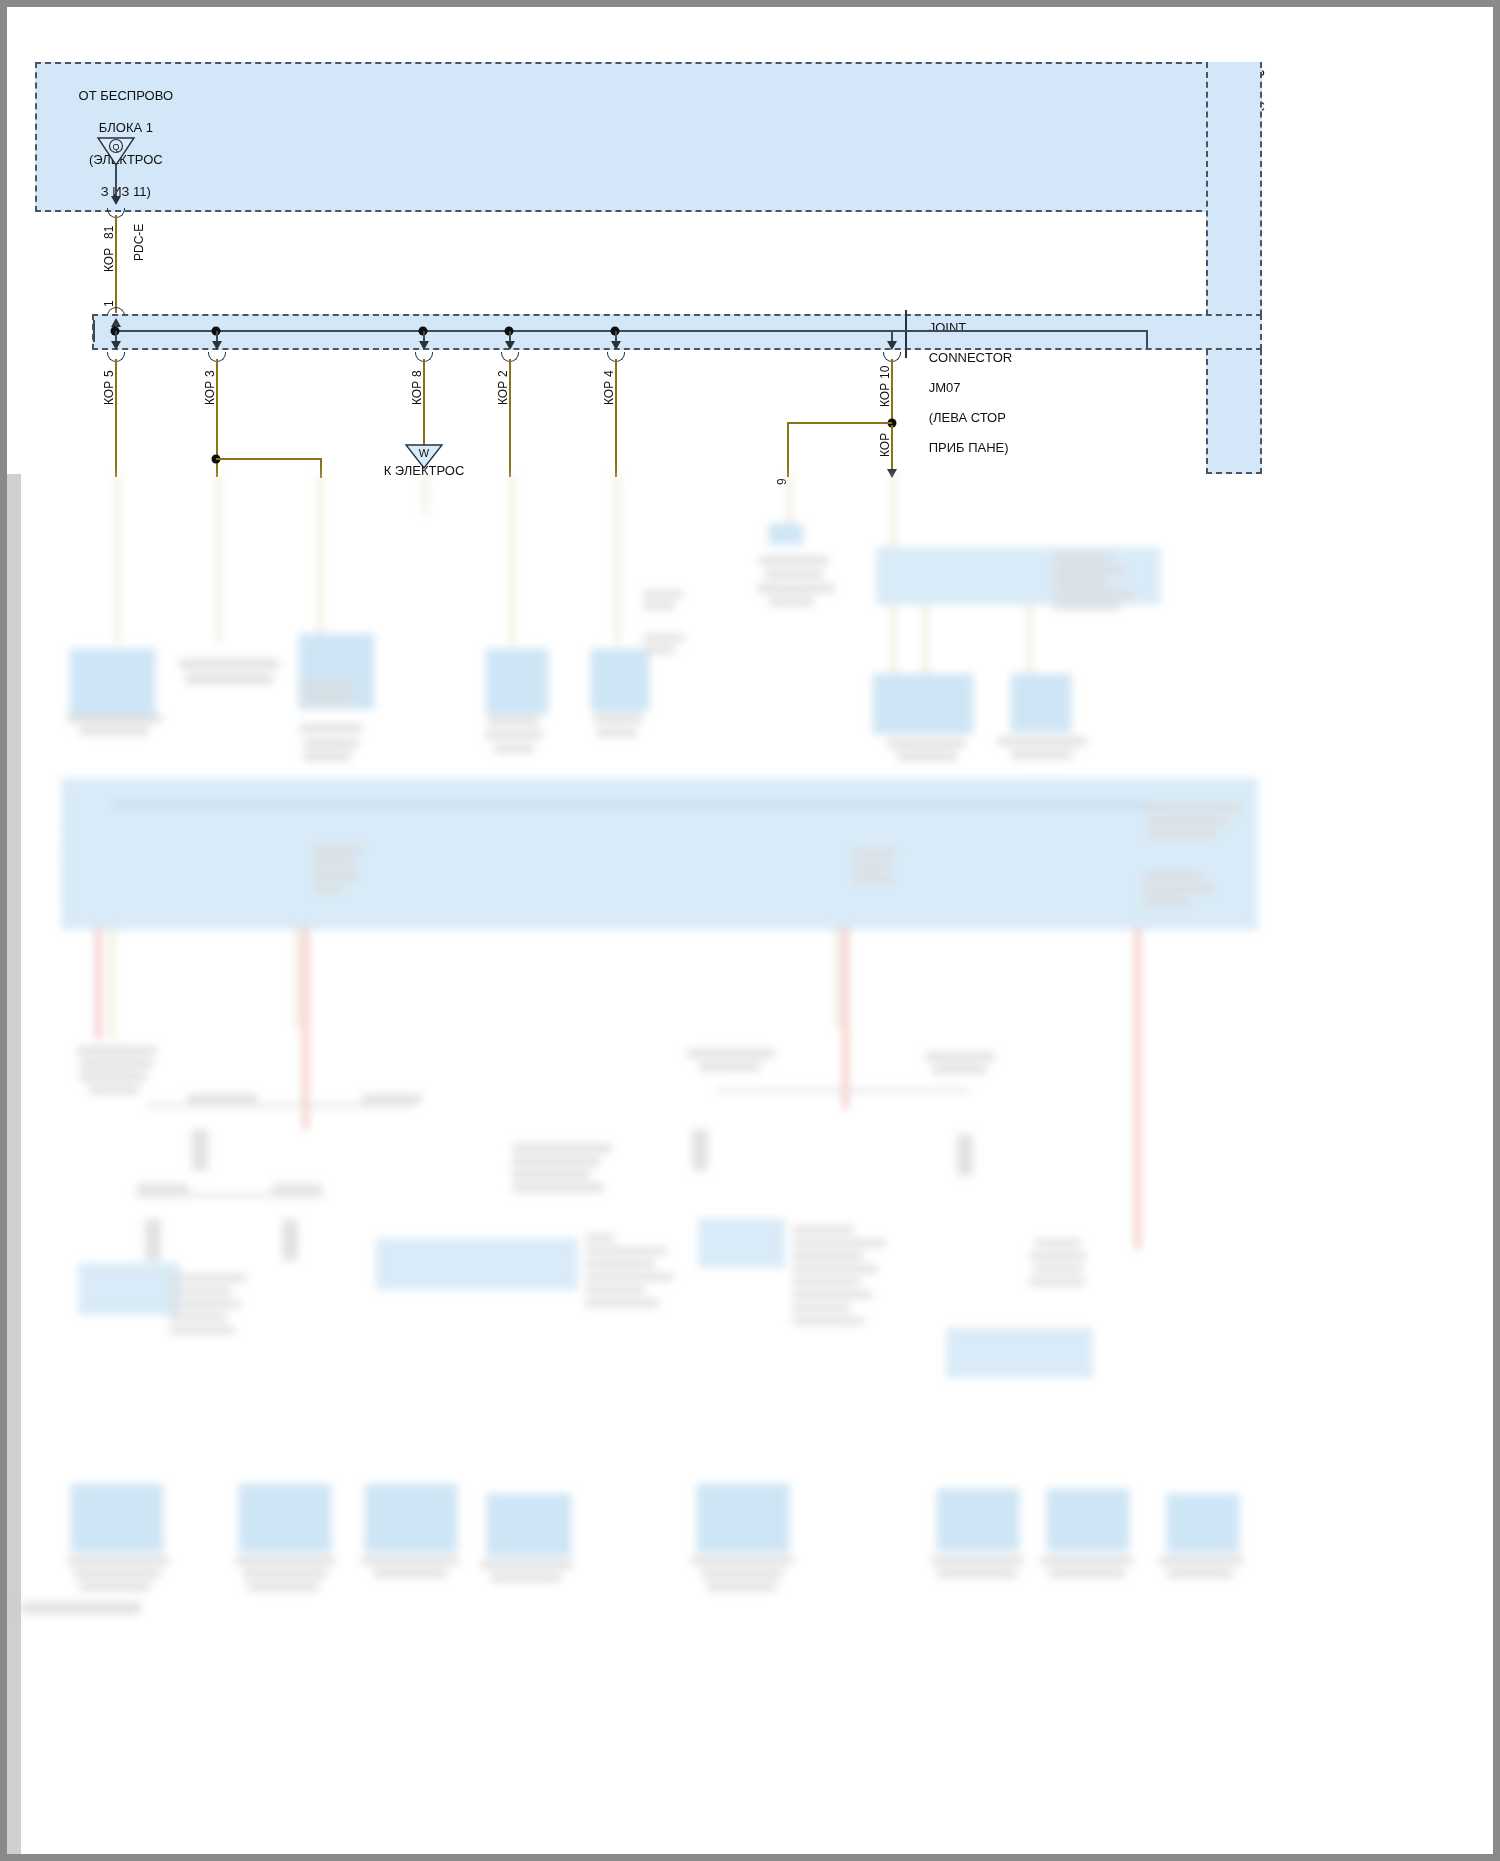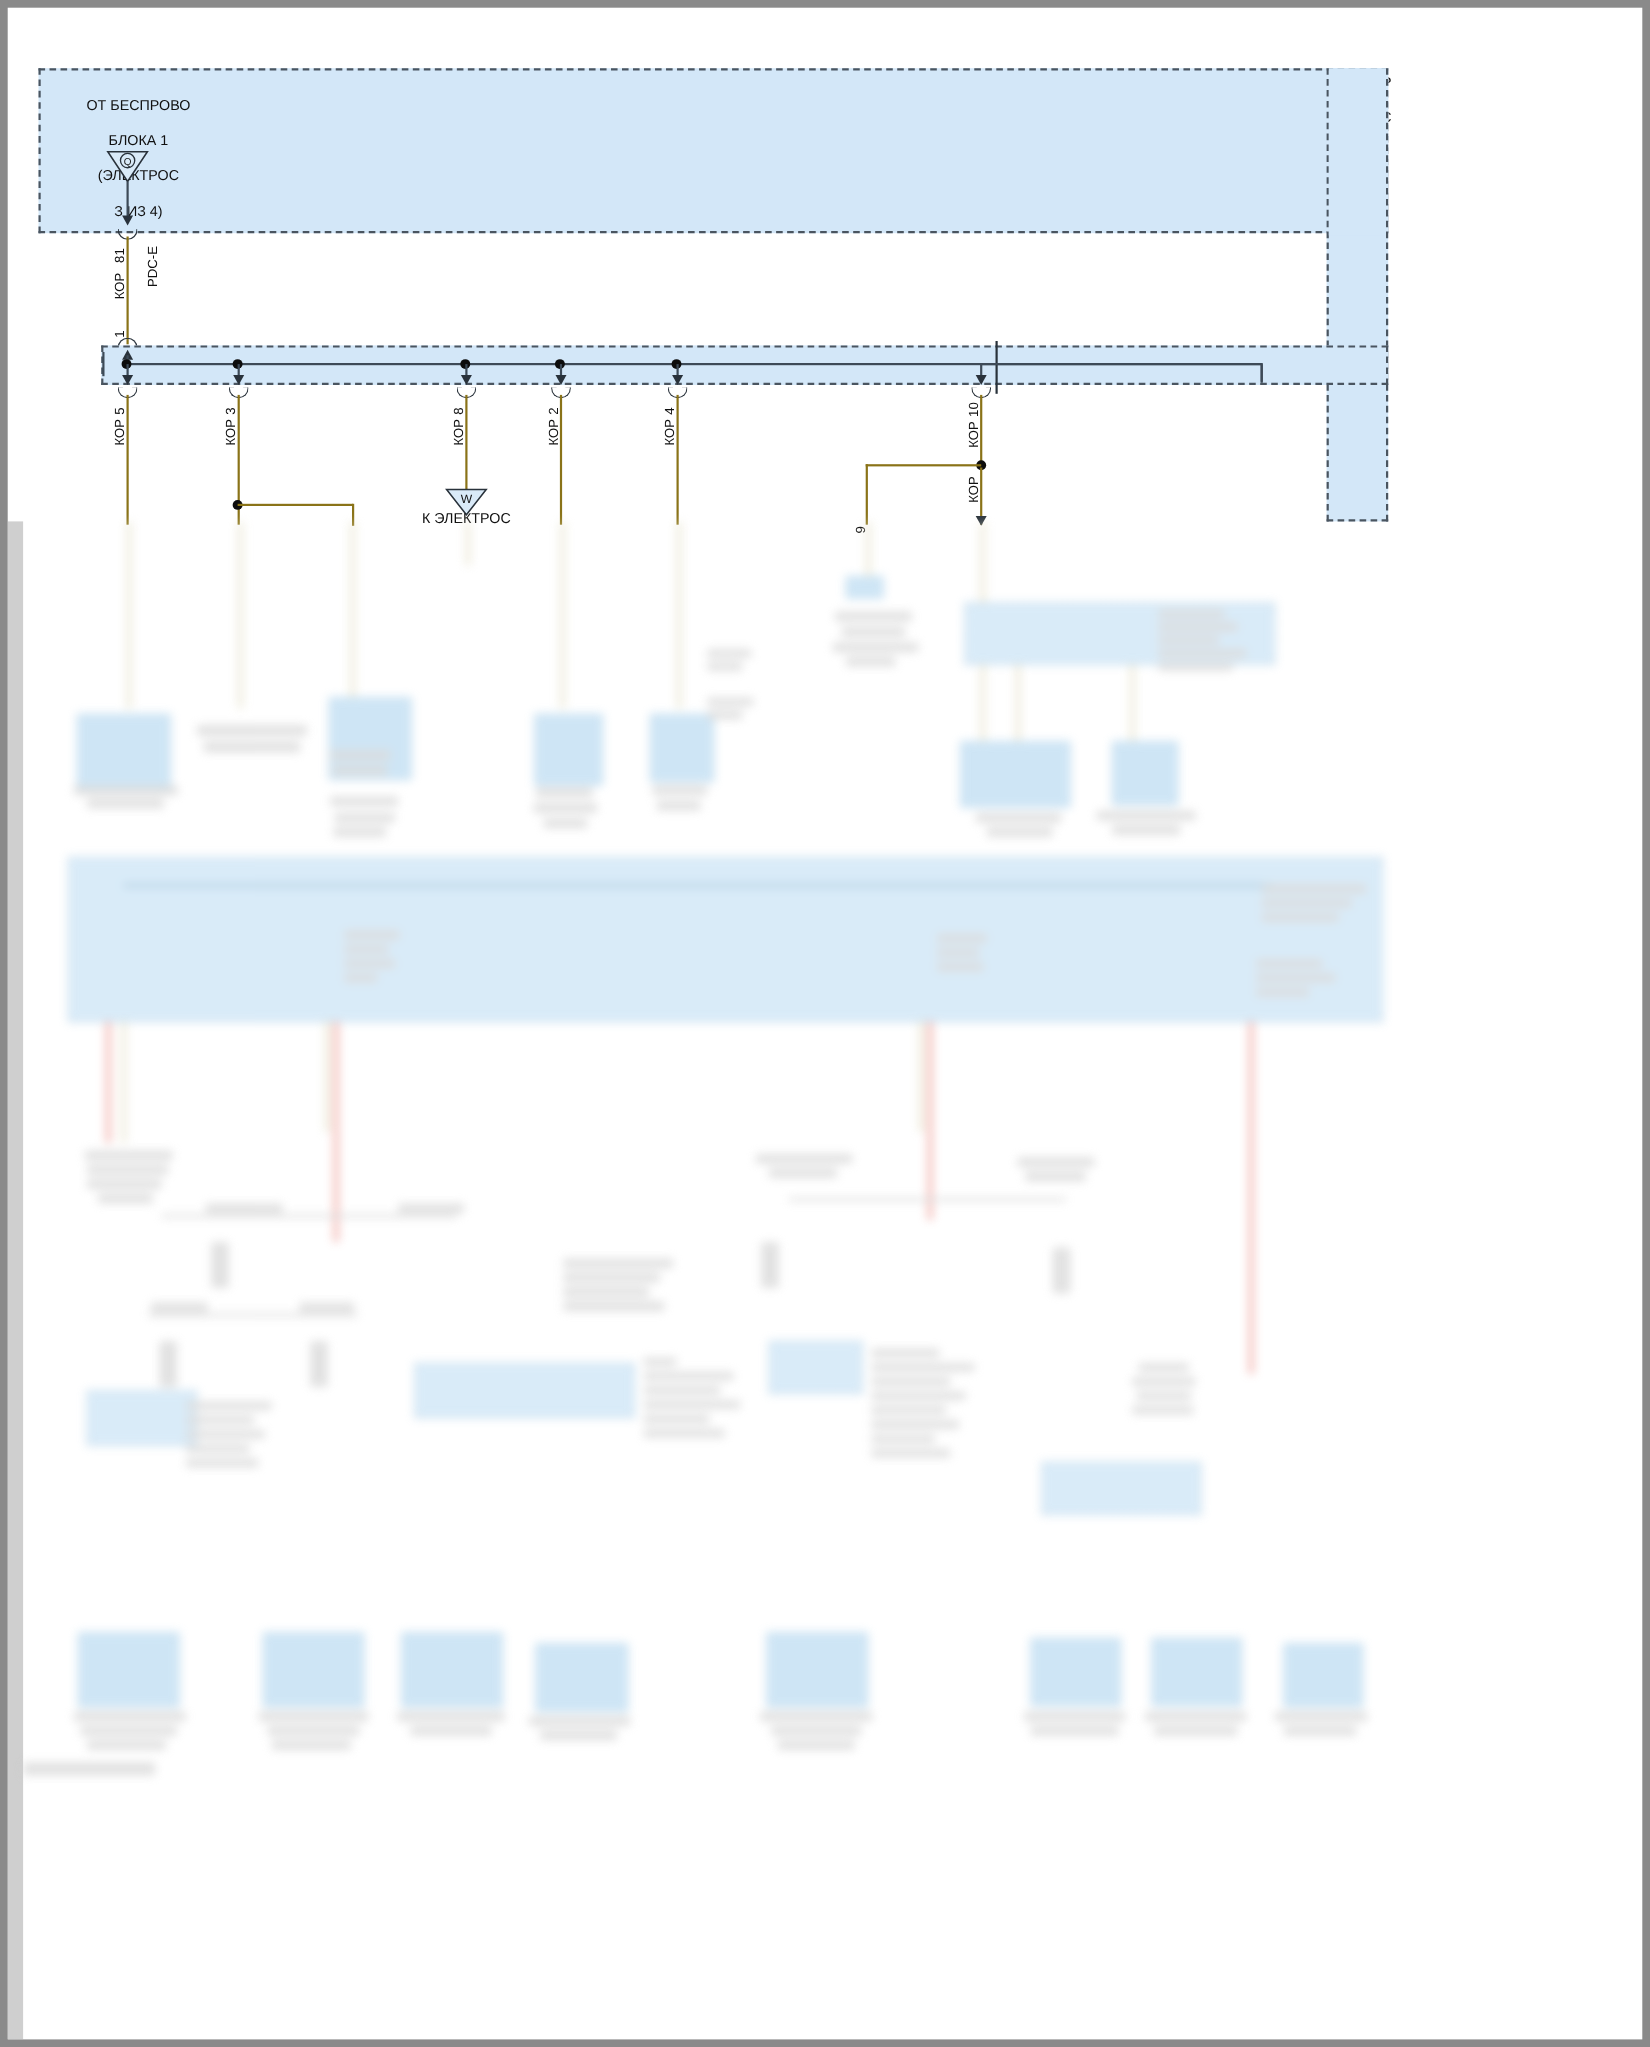--- a/index.html
+++ b/index.html
@@ -156,21 +156,21 @@
     <div class="dash" style="left:28px; top:55px; width:1227px; height:150px;"></div>
 
     <div class="dash" style="left:1199px; top:55px; width:56px; height:412px; border-top:none;"></div>
 
     <div class="abs" style="left:1201px; top:57px; width:52px; height:150px; background:#d3e7f8;"></div>
 
     <div class="txt c" style="left:108px; top:65px; text-align:center; line-height:16px;">
       <span>ОТ БЕСПРОВО</span><br>
       <span>БЛОКА 1</span><br>
       <span>(ЭЛЕКТРОС</span><br>
-      <span>З ИЗ 4)</span>
+      <span>З ИЗ 11)</span>
     </div>
 
     <div class="tri" style="left:109px; top:129px;">
       <svg width="40" height="30" viewBox="0 0 40 30">
         <polygon points="2,2 38,2 20,29" fill="#d9eaf8" stroke="#29323b" stroke-width="1.4"></polygon>
         <circle cx="20" cy="10" r="6.5" fill="none" stroke="#29323b" stroke-width="1.2"></circle>
         <text x="20" y="14" font-family="Liberation Sans, sans-serif" font-size="9" text-anchor="middle" fill="#111">Q</text>
       </svg>
     </div>
 
@@ -191,20 +191,27 @@
 
     <div class="w h dark" style="left:104px; top:323px; width:1036px; height:1.8px;"></div>
 
     <div class="w v dark" style="left:86px; top:313px; width:1.6px; height:22px;"></div>
 
     <div class="w v dark" style="left:1139px; top:323px; width:1.8px; height:18px;"></div>
 
     <div class="arrow-u" style="left:109px; top:311px;"></div>
     <div class="w v dark" style="left:108px; top:316px; width:1.6px; height:10px;"></div>
 
+    <div class="txt" style="left:900px; top:298px; line-height:15px;">
+      <span>JOINT</span><br>
+      <span>CONNECTOR</span><br>
+      <span>JM07</span><br>
+      <span>(ЛЕВА СТОР</span><br>
+      <span>ПРИБ ПАНЕ)</span>
+    </div>
 
     <div class="abs" style="left:898px; top:303px; width:1.5px; height:48px; background:#29323b;"></div>
 
     <div class="dot" style="left:108px; top:324px;"></div>
     <div class="w v dark" style="left:108px; top:324px; width:1.6px; height:14px;"></div>
     <div class="arrow-d" style="left:109px; top:334px;"></div>
     <div class="cup" style="left:109px; top:345px;"></div>
     <div class="vert" style="left:95px; top:370px;">5</div>
     <div class="vert" style="left:95px; top:398px;">КОР</div>
     <div class="w v" style="left:108px; top:352px; height:118px;"></div>

